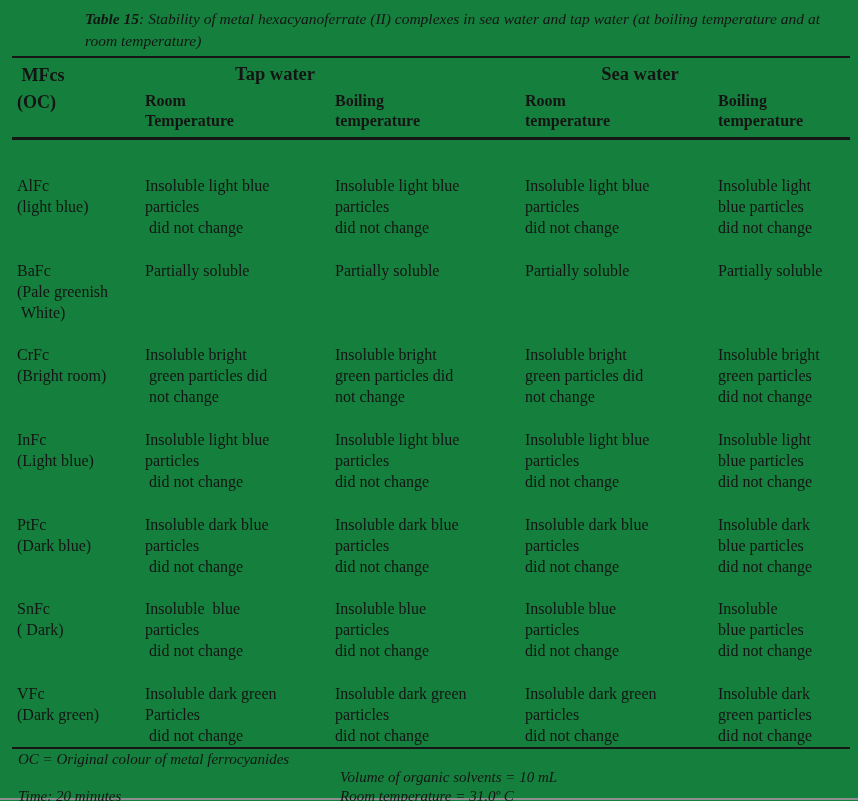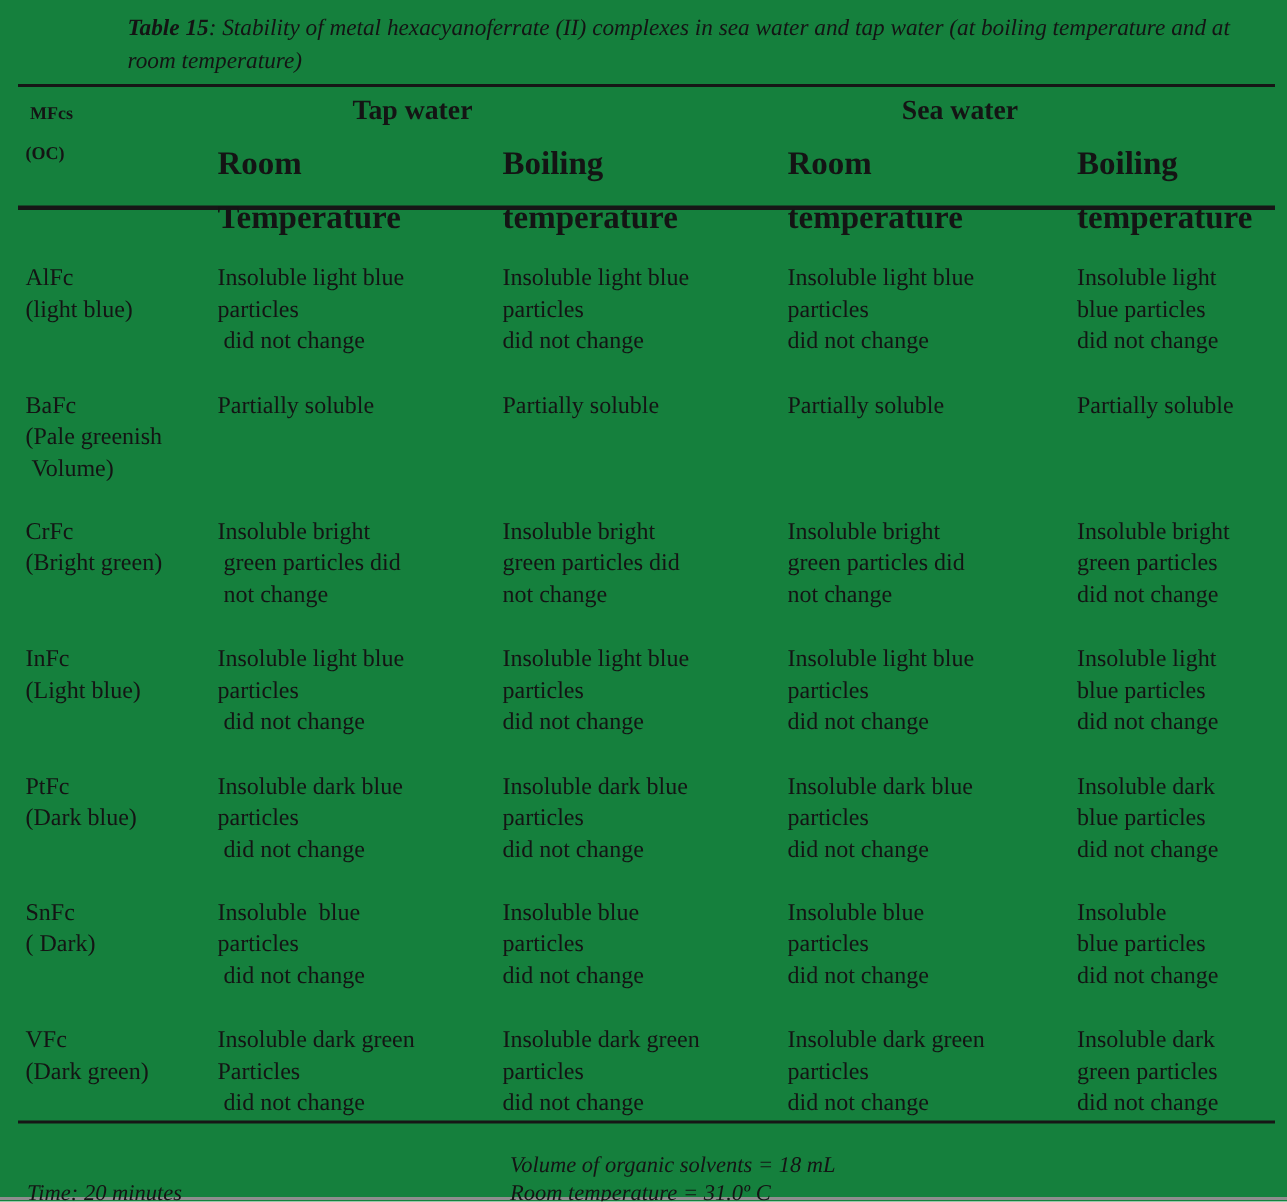--- a/index.html
+++ b/index.html
@@ -38,32 +38,32 @@
   
   .thead {
     position: absolute;
     left: 12px; top: 62px; width: 838px;
     display: grid;
     grid-template-columns: 133px 190px 190px 193px 132px;
     grid-template-rows: 28px auto;
   }
   .corner {
     grid-row: 1 / 3; grid-column: 1;
-    font-weight: bold; font-size: 12px; line-height: 27px;
+    font-weight: bold; font-size: 18px; line-height: 27px;
     white-space: pre-wrap; padding-left: 5px;
   }
   .group-header {
     grid-row: 1; text-align: center;
     font-weight: bold; font-size: 18.5px; line-height: 24px;
   }
   .group-tap { grid-column: 2 / 4; padding-right: 120px; }
   .group-sea { grid-column: 4 / 6; padding-right: 95px; }
   .subhead {
     grid-row: 2;
-    font-weight: bold; font-size: 22px; line-height: 36px;
+    font-weight: bold; font-size: 16px; line-height: 20px;
     white-space: pre-wrap; padding-top: 1px;
   }
   .sh-1 { grid-column: 2; }
   .sh-2 { grid-column: 3; }
   .sh-3 { grid-column: 4; }
   .sh-4 { grid-column: 5; }
 
   
   .tbody { position: absolute; left: 12px; top: 175px; width: 838px; }
   .trow {
@@ -139,30 +139,30 @@
 particles
 did not change</div>
       <div class="cell">Insoluble light
 blue particles
 did not change</div>
     </div>
 
     <div class="trow">
       <div class="rlabel">BaFc
 (Pale greenish
- Volume)</div>
+ White)</div>
       <div class="cell">Partially soluble</div>
       <div class="cell">Partially soluble</div>
       <div class="cell">Partially soluble</div>
       <div class="cell">Partially soluble</div>
     </div>
 
     <div class="trow">
       <div class="rlabel">CrFc
-(Bright green)</div>
+(Bright room)</div>
       <div class="cell">Insoluble bright
  green particles did
  not change</div>
       <div class="cell">Insoluble bright
 green particles did
 not change</div>
       <div class="cell">Insoluble bright
 green particles did
 not change</div>
       <div class="cell">Insoluble bright
@@ -234,18 +234,19 @@
 particles
 did not change</div>
       <div class="cell">Insoluble dark
 green particles
 did not change</div>
     </div>
 
   </div>
 
   <div class="footnotes">
+    <div class="fn fn-left fn-r1">OC = Original colour of metal ferrocyanides</div>
     <div class="fn fn-left fn-r3">Time: 20 minutes</div>
-    <div class="fn fn-right fn-r2">Volume of organic solvents = 18 mL</div>
+    <div class="fn fn-right fn-r2">Volume of organic solvents = 10 mL</div>
     <div class="fn fn-right fn-r3">Room temperature = 31.0º C</div>
   </div>
 
 </div>
 
 </body></html>

